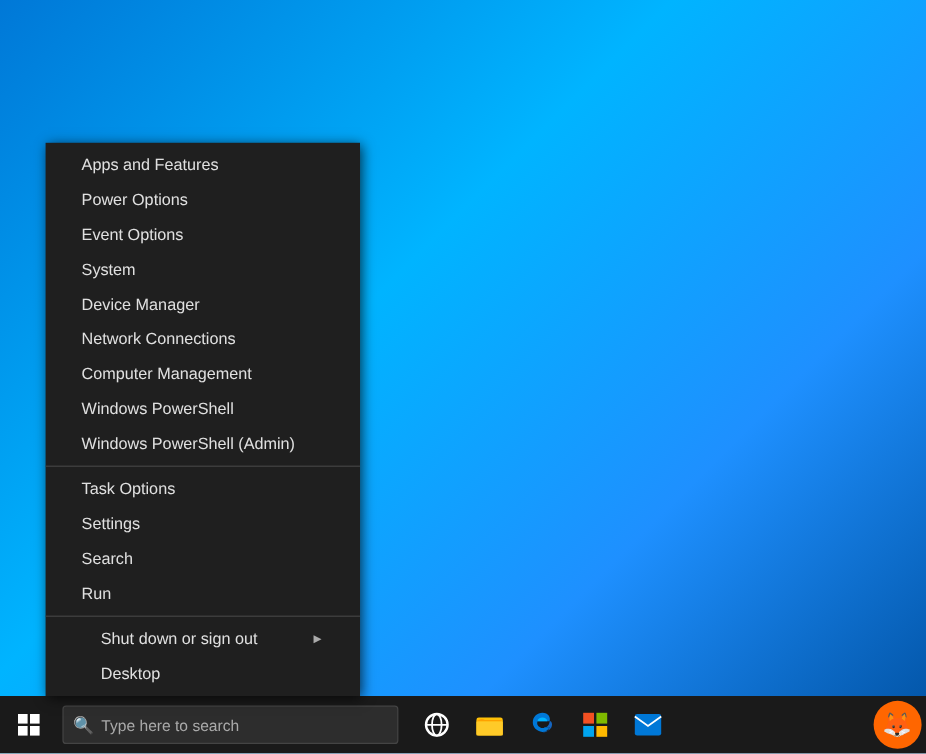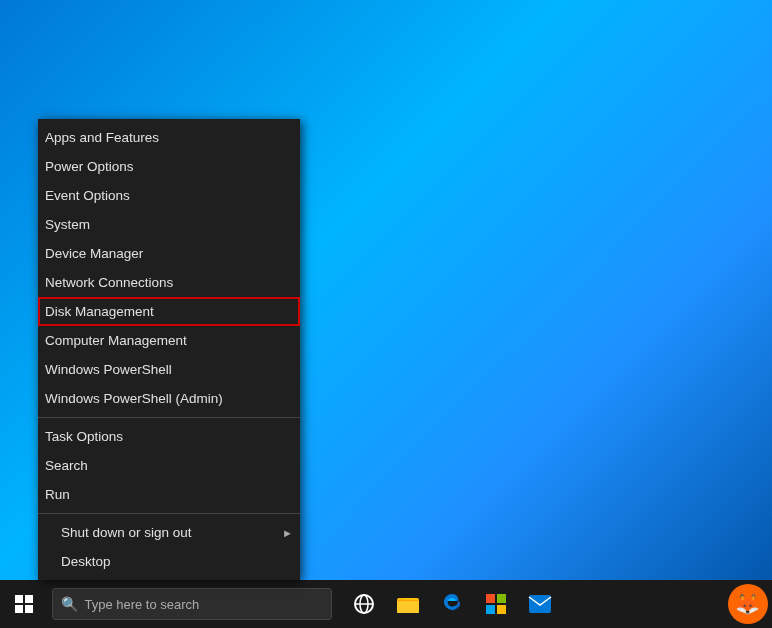--- a/index.html
+++ b/index.html
@@ -119,21 +119,21 @@
       border-bottom: 1px solid #444;
       padding: 4px 0;
     }
 
     .menu-section:last-child {
       border-bottom: none;
       margin-left: 16px;
     }
 
     .menu-item {
-      padding: 7px 7px;
+      padding: 7px 30px;
       cursor: pointer;
       white-space: nowrap;
       display: flex;
       align-items: center;
       justify-content: space-between;
     }
 
     .menu-item.highlighted {
       outline: 2px solid #cc0000;
       outline-offset: -2px;
@@ -178,37 +178,37 @@
       </div>
       <div class="menu-item">
         <span>System</span>
       </div>
       <div class="menu-item">
         <span>Device Manager</span>
       </div>
       <div class="menu-item">
         <span>Network Connections</span>
       </div>
-      <div class="menu-item highlighted">
-        <span>Disk Management</span>
-      </div>
       <div class="menu-item">
         <span>Computer Management</span>
       </div>
       <div class="menu-item">
         <span>Windows PowerShell</span>
       </div>
       <div class="menu-item">
         <span>Windows PowerShell (Admin)</span>
       </div>
     </div>
 
     <div class="menu-section">
       <div class="menu-item">
         <span>Task Options</span>
+      </div>
+      <div class="menu-item">
+        <span>Settings</span>
       </div>
       <div class="menu-item">
         <span>Search</span>
       </div>
       <div class="menu-item">
         <span>Run</span>
       </div>
     </div>
 
     <div class="menu-section">

